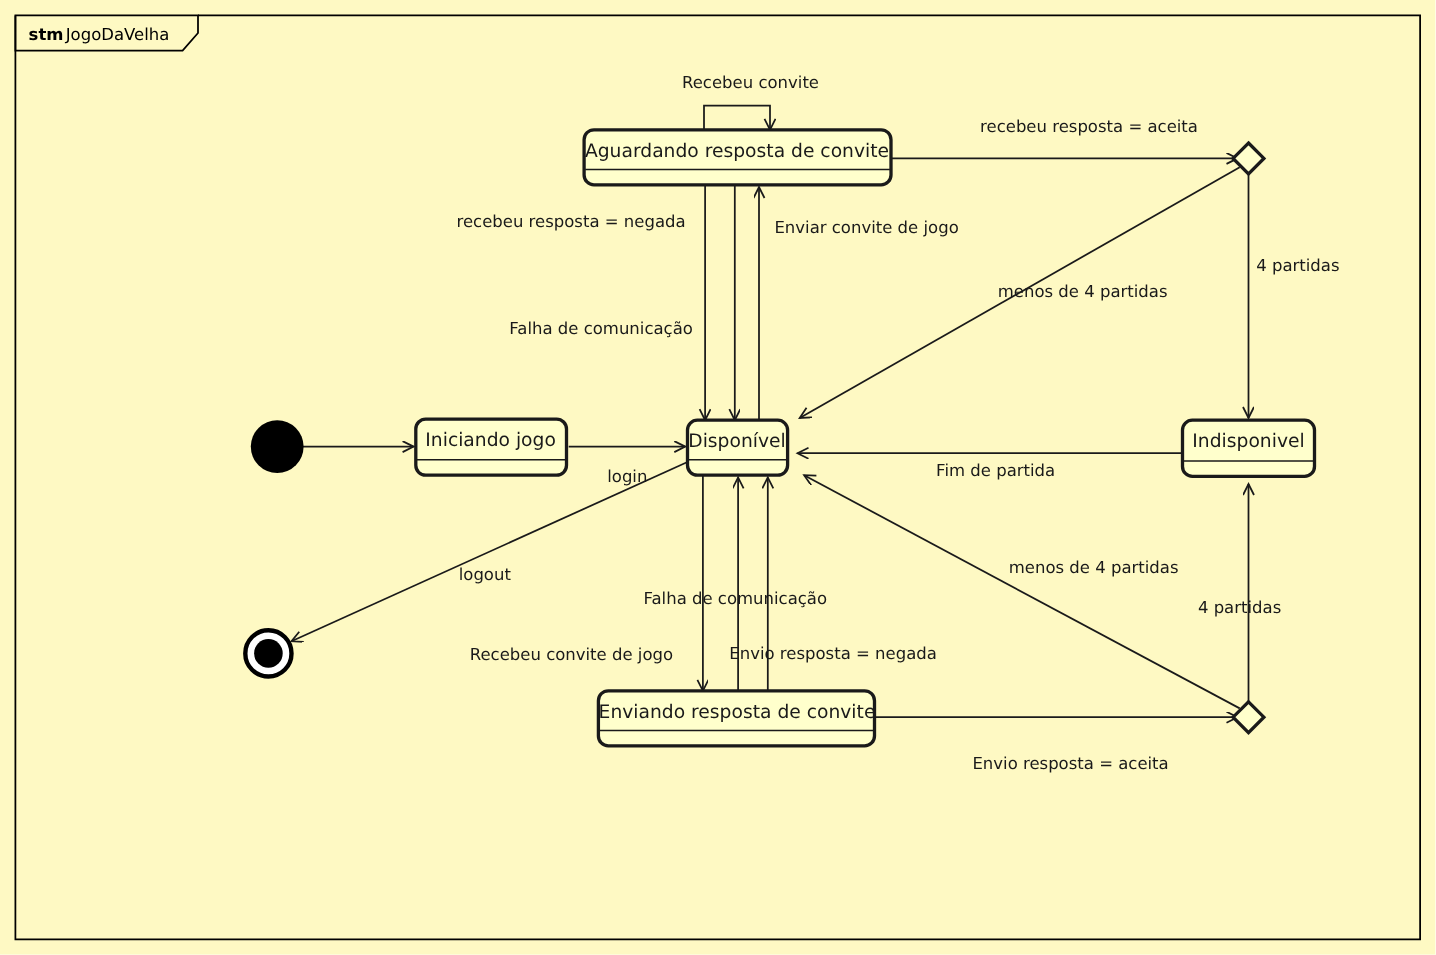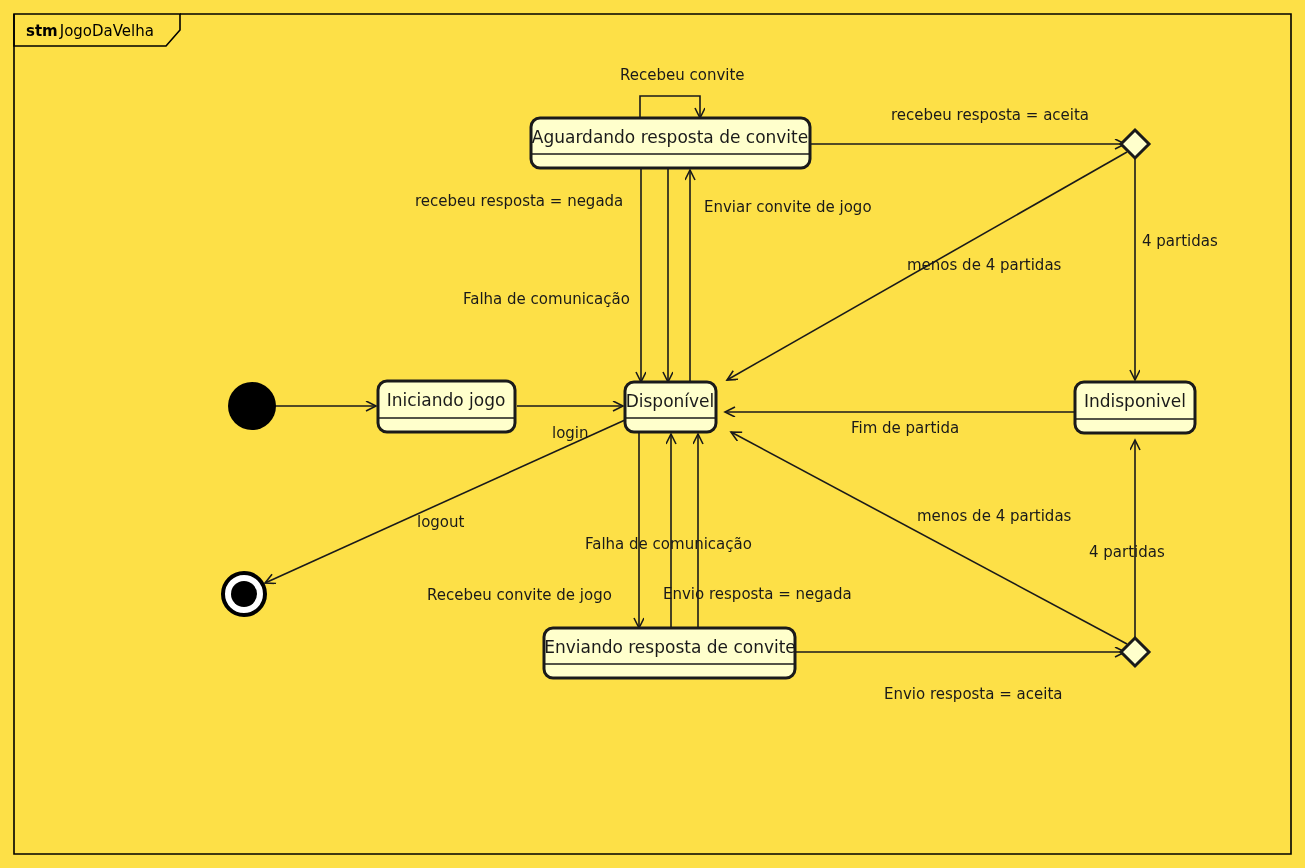--- a/index.html
+++ b/index.html
@@ -10,21 +10,21 @@
   body {
     width: 1305px;
     height: 868px;
     font-family: "DejaVu Sans", "Liberation Sans", sans-serif;
     overflow: hidden;
   }
   #diagram-root {
     position: relative;
     width: 1305px;
     height: 868px;
-    background: #fde047;
+    background: #fef9c3;
   }
   svg.diagram-canvas {
     position: absolute;
     left: 0;
     top: 0;
     width: 1305px;
     height: 868px;
   }
   .frame-label-text {
     font-size: 15px;

